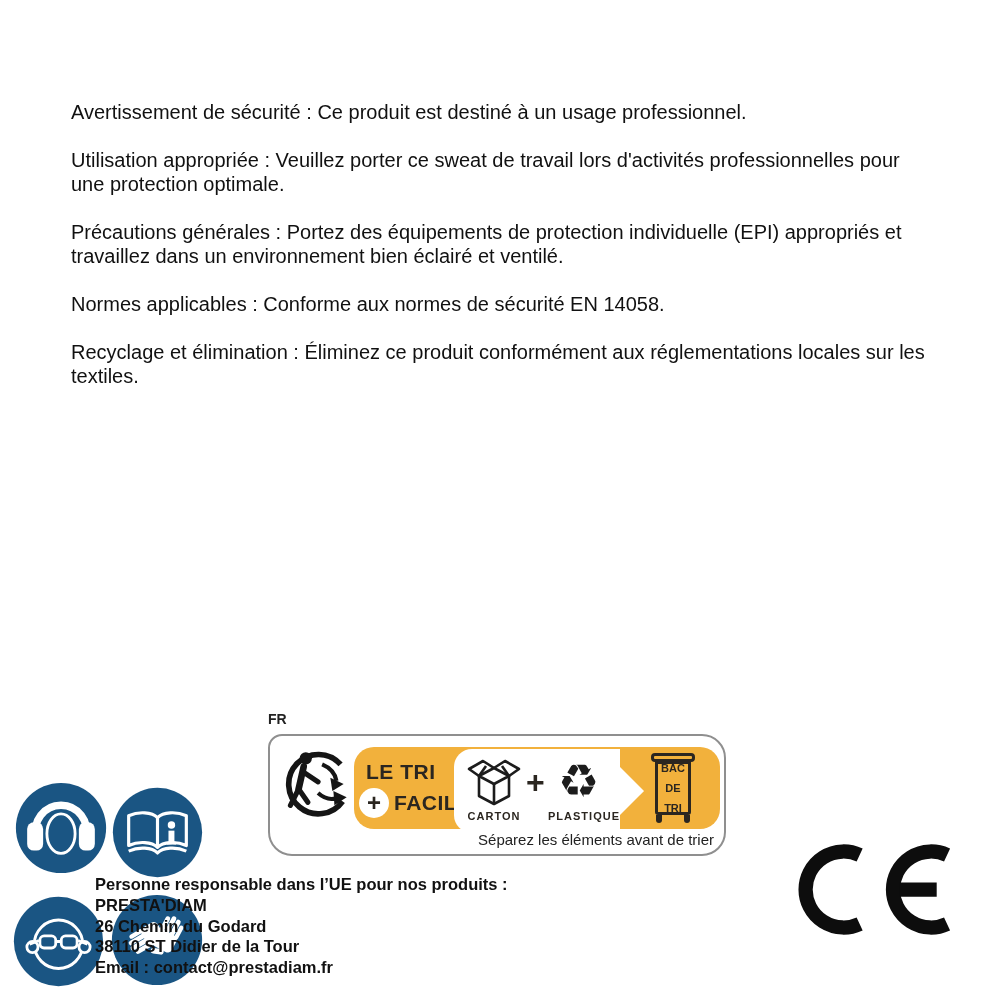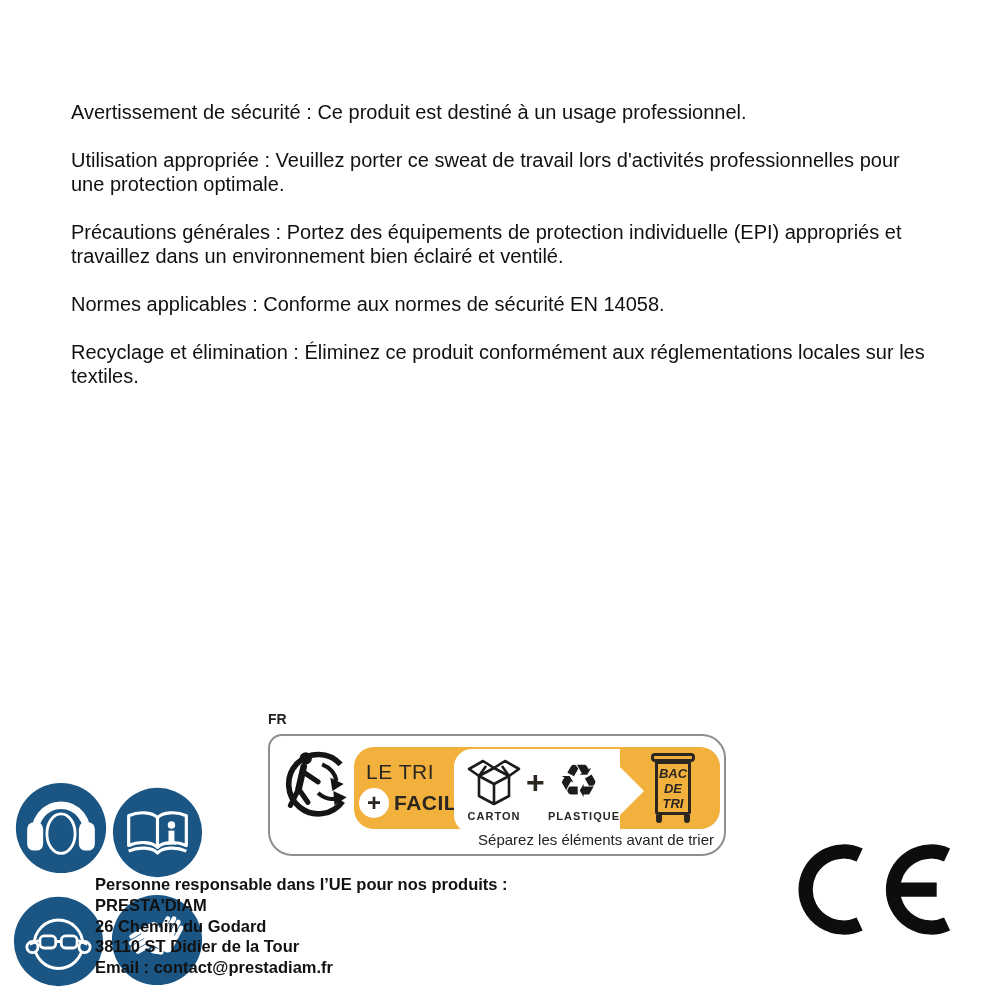--- a/index.html
+++ b/index.html
@@ -11,35 +11,35 @@
 
   .body-text{position:absolute;top:83px;left:71px;width:933px;}
   .body-text p{margin:17px 0 24px 0;font-size:20px;line-height:24px;white-space:pre-line;color:#111;}
 
   
   .fr-tag{position:absolute;left:268px;top:711px;font-size:14px;font-weight:bold;color:#222;}
   .infotri{position:absolute;left:268px;top:734px;width:458px;height:122px;background:#fff;
            border:2px solid #8f8f8f;border-radius:14px 24px 24px 24px;box-sizing:border-box;}
   .triman{position:absolute;left:10px;top:8px;}
   .band{position:absolute;left:84px;top:11px;width:366px;height:82px;background:#F2B13C;border-radius:20px;}
-  .letri{position:absolute;left:96px;top:24px;font-size:21px;font-weight:normal;color:#2B2620;letter-spacing:.5px;}
+  .letri{position:absolute;left:96px;top:24px;font-size:21px;font-weight:bold;color:#2B2620;letter-spacing:.5px;}
   .plus-circle{position:absolute;left:89px;top:52px;width:30px;height:30px;border-radius:50%;background:#fff;
                display:flex;align-items:center;justify-content:center;font-size:24px;font-weight:bold;color:#2B2620;line-height:1;}
   .facile{position:absolute;left:124px;top:55px;font-size:21px;font-weight:bold;color:#2B2620;letter-spacing:.5px;}
   .white-panel{position:absolute;left:184px;top:13px;width:166px;height:84px;background:#fff;border-radius:18px 0 0 18px;}
   .white-tip{position:absolute;left:333px;top:38px;width:34px;height:34px;background:#fff;transform:rotate(45deg);}
   .mat-icon{position:absolute;top:18px;}
   .mat-label{position:absolute;top:74px;font-size:11px;font-weight:bold;color:#2B2620;letter-spacing:1px;text-align:center;}
   .mat-plus{position:absolute;left:256px;top:28px;font-size:32px;font-weight:bold;color:#2B2620;}
   .recycle-glyph{font-size:46px;color:#1c1c1c;line-height:1;}
   .bin{position:absolute;left:380px;top:17px;width:46px;}
   .bin-lid{width:44px;height:9px;margin:0 auto;border:3px solid #2B2620;border-radius:4px;box-sizing:border-box;background:transparent;}
   .bin-body{width:36px;height:54px;margin:-1px auto 0;border:3px solid #2B2620;border-radius:1px 1px 3px 3px;
             box-sizing:border-box;display:flex;flex-direction:column;align-items:center;justify-content:center;}
-  .bin-text{font-size:13px;line-height:15px;font-weight:bold;color:#2B2620;text-align:center;white-space:pre-line;font-style:italic;}
+  .bin-text{font-size:11px;line-height:20px;font-weight:bold;color:#2B2620;text-align:center;white-space:pre-line;}
   .bin-wheels{display:flex;justify-content:space-between;width:34px;margin:0 auto;}
   .bin-wheels span{display:block;width:6px;height:8px;background:#2B2620;border-radius:0 0 3px 3px;}
   .separez{position:absolute;right:10px;top:95px;font-size:15px;color:#222;}
 
   
   .safety-icon{position:absolute;}
   .contact{position:absolute;left:95px;top:874px;width:810px;}
   .contact div{font-size:16.5px;line-height:20.8px;font-weight:bold;color:#111;}
   .ce{position:absolute;left:798px;top:842px;}
 </style>

